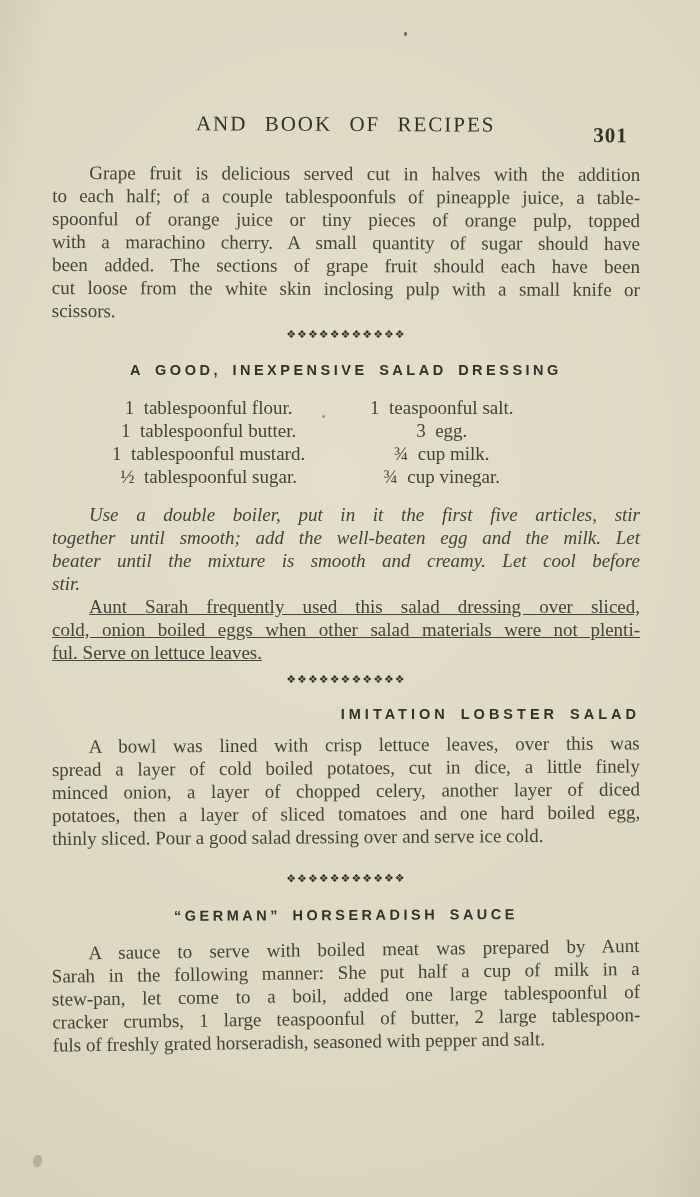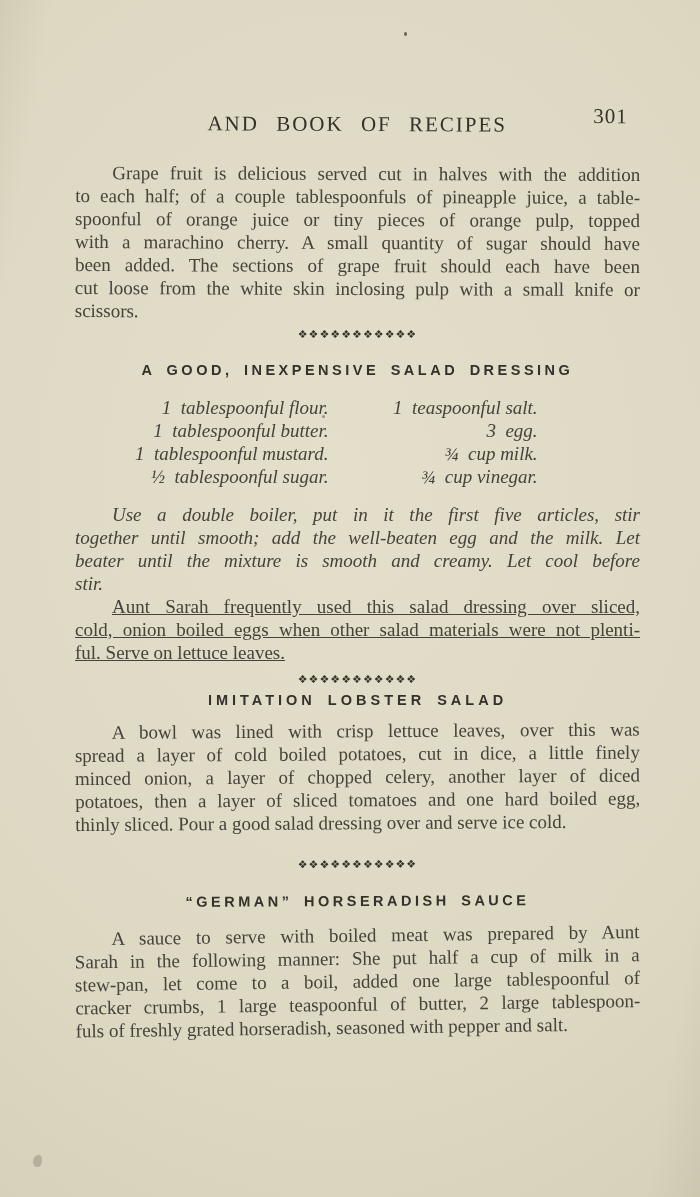--- a/index.html
+++ b/index.html
@@ -6,56 +6,56 @@
     --paper:#ddd8c2; --paper-light:#e4dfcb; --paper-dark:#c9c3aa; --ink:#45433a; --ink-dark:#33312a;
   }
   html,body{margin:0;padding:0;}
   body{
     width:700px;height:1197px;overflow:hidden;
     font-family:"Liberation Serif","DejaVu Serif",serif;
     color:var(--ink);
   }
   .page{
     position:relative;width:700px;height:1197px;box-sizing:border-box;
-    padding:0 60px 0 75px;
+    padding:0 60px 0 52px;
     background:
       linear-gradient(100deg, rgba(120,110,80,0.10) 0%, rgba(120,110,80,0.0) 6%, rgba(120,110,80,0.0) 94%, rgba(120,110,80,0.10) 100%),
       radial-gradient(ellipse 120% 90% at 48% 40%, var(--paper-light) 0%, var(--paper) 55%, #d5cfb8 85%, var(--paper-dark) 100%);
   }
   .running-header{position:relative;margin:0;padding-top:112px;height:28px;transform:rotate(0.25deg);}
   .running-title{
     text-align:center;font-size:21px;letter-spacing:2px;word-spacing:10px;
     color:var(--ink-dark);
   }
-  .page-number{position:absolute;right:12px;top:103px;font-size:21px;letter-spacing:1px;color:var(--ink-dark);}
+  .page-number{position:absolute;right:12px;top:122px;font-size:21px;letter-spacing:1px;color:var(--ink-dark);font-weight:bold;}
   .para{font-size:19px;line-height:23px;}
   .para .line{text-align:justify;text-align-last:justify;}
   .para .line.last{text-align-last:left;}
   .para .line.indent{text-indent:37px;}
   .intro{margin-top:22px;transform:rotate(0.2deg);}
   .ornament{
     text-align:center;font-size:11px;line-height:16px;letter-spacing:1px;
     color:var(--ink-dark);margin-top:4px;
     font-family:"DejaVu Sans",sans-serif;
   }
   .recipe-title{
     margin:18px 0 0 0;text-align:center;
     font-family:"Liberation Sans","DejaVu Sans",sans-serif;
     font-size:14.5px;font-weight:700;letter-spacing:3.5px;word-spacing:4px;
     color:var(--ink-dark);height:18px;line-height:18px;
   }
   .ingredients{position:relative;height:92px;margin-top:17px;}
   .ing{position:absolute;top:0;font-size:19px;line-height:23px;white-space:pre;}
-  .ing .line{text-align:right;font-style:italic;}
+  .ing .line{text-align:center;}
   .col-left{left:60px;}
   .col-right{left:318px;}
   .p-use{margin-top:15px;font-style:italic;}
   .p-aunt{margin-top:0;text-decoration:underline;}
   .orn-2{margin-top:8px;}
-  .t-lobster{margin-top:3px;letter-spacing:4px;}
+  .t-lobster{margin-top:17px;letter-spacing:4px;text-align:right;}
   .p-bowl{margin-top:12px;transform:rotate(-0.35deg);transform-origin:left center;}
   .orn-3{margin-top:21px;transform:rotate(-0.2deg);}
   .t-german{margin-top:19px;transform:rotate(-0.3deg);}
   .p-sauce{margin-top:13px;transform:rotate(-0.75deg);transform-origin:60% center;}
   .speck{position:absolute;border-radius:50%;background:#4a463c;}
   .speck-1{left:404px;top:32px;width:3px;height:4px;opacity:0.8;}
   .speck-2{left:33px;top:1155px;width:9px;height:12px;opacity:0.25;border-radius:60% 40% 55% 45%;}
   .speck-3{left:322px;top:415px;width:3px;height:3px;opacity:0.5;}
 </style>
 </head>

